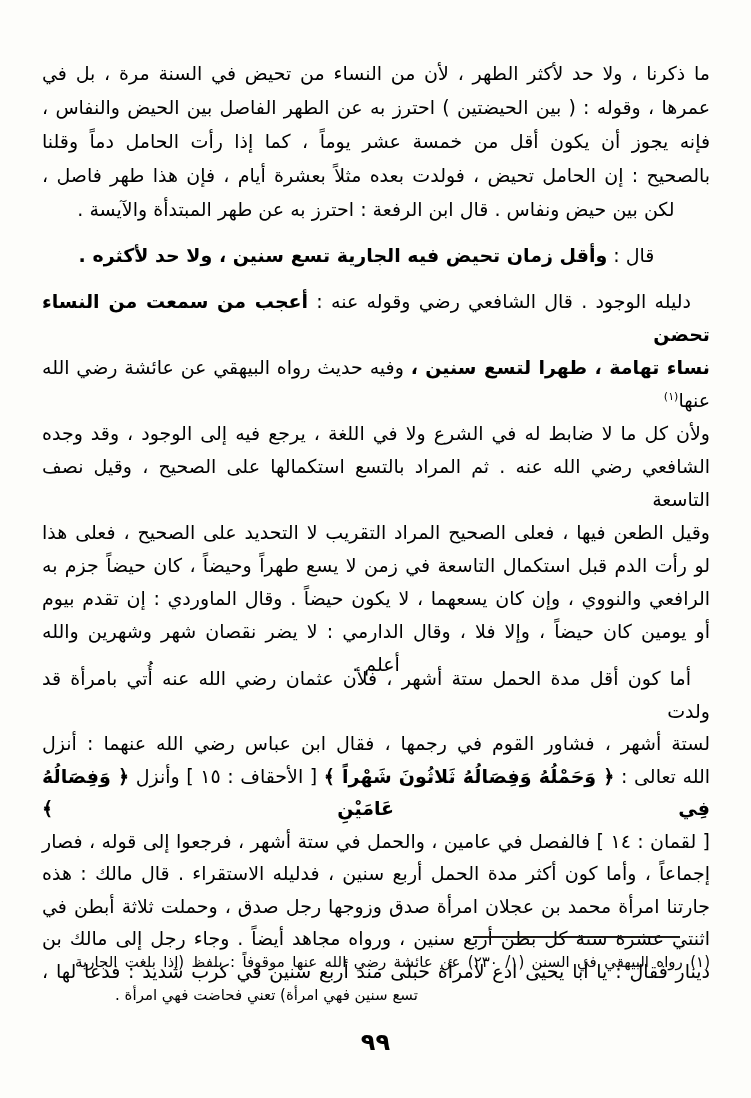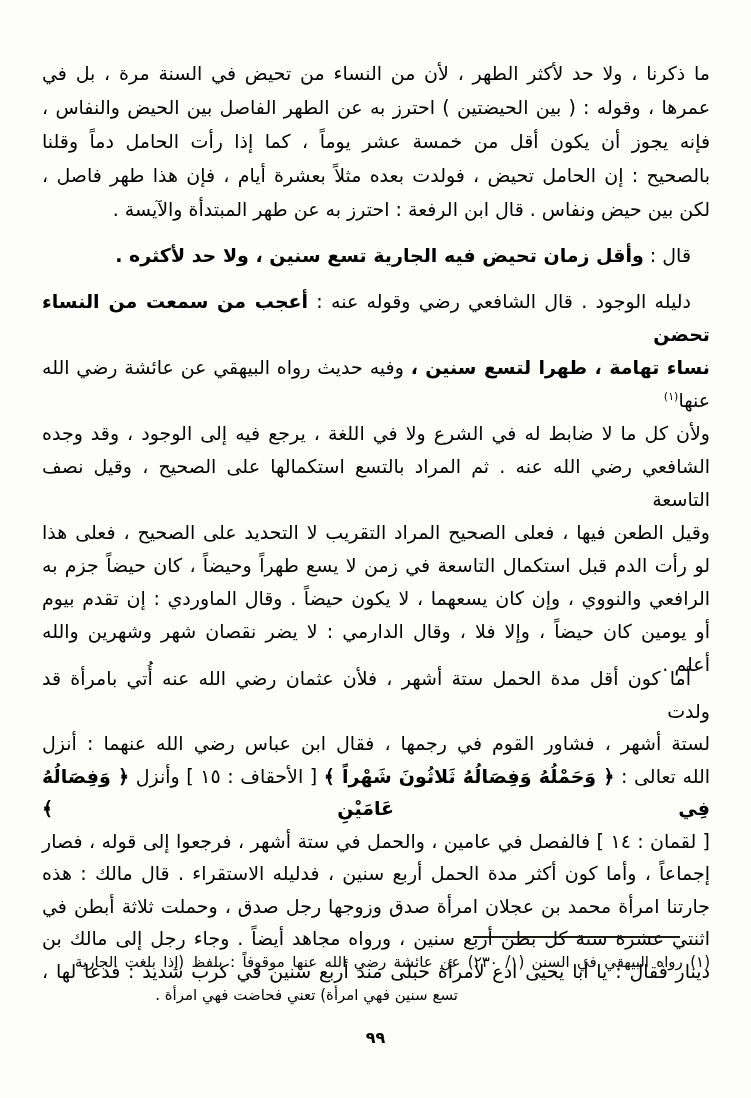--- a/index.html
+++ b/index.html
@@ -13,21 +13,21 @@
     color:#000000;
     overflow:hidden;
   }
   .text-block{
     position:absolute;
     right:41px;
     width:668px;
     font-size:19px;
     text-align:justify;
   }
-  .line{text-align:right;}
+  .line{text-align:center;}
   .line.just{text-align:justify;text-align-last:justify;}
   .line.ind{text-indent:19px;}
   .b{font-weight:bold;}
   .quran{font-weight:bold;letter-spacing:-0.5px;}
   .sup{vertical-align:super;font-size:11px;line-height:0;}
   .body-1{top:56px;line-height:34px;}
   .matn-1{top:238px;line-height:34px;}
   .body-3{top:285px;line-height:33px;}
   .matn-2{top:592px;line-height:37px;}
   .body-5{top:662px;line-height:32.5px;}
@@ -35,21 +35,21 @@
     position:absolute;top:936px;left:473px;width:207px;height:0;
     border-top:2px solid #1c1915;
   }
   .footnote{
     top:946px;right:41px;width:635px;
     font-size:15px;line-height:33px;
   }
   .footnote .line.fn2{padding-right:252px;}
   .page-number{
     position:absolute;top:1028px;left:0;width:751px;
-    text-align:center;font-size:16px;font-weight:600;
+    text-align:center;font-size:24px;font-weight:600;
   }
 </style>
 </head>
 <body>
 
 <div class="page">
   <div class="text-block body-1">
       <div class="line just"><span>ما ذكرنا ، ولا حد لأكثر الطهر ، لأن من النساء من تحيض في السنة مرة ، بل في</span></div>
       <div class="line just"><span>عمرها ، وقوله : ( بين الحيضتين ) احترز به عن الطهر الفاصل بين الحيض والنفاس ،</span></div>
       <div class="line just"><span>فإنه يجوز أن يكون أقل من خمسة عشر يوماً ، كما إذا رأت الحامل دماً وقلنا</span></div>

